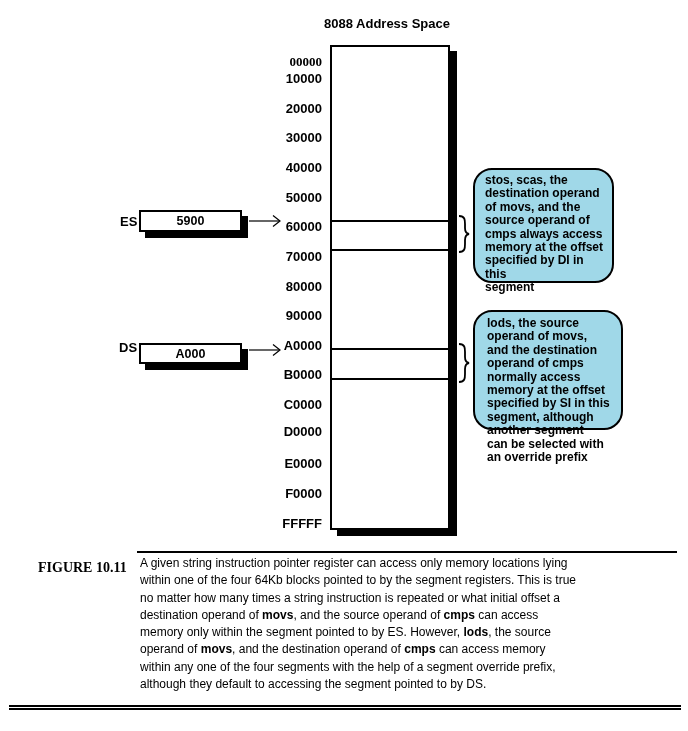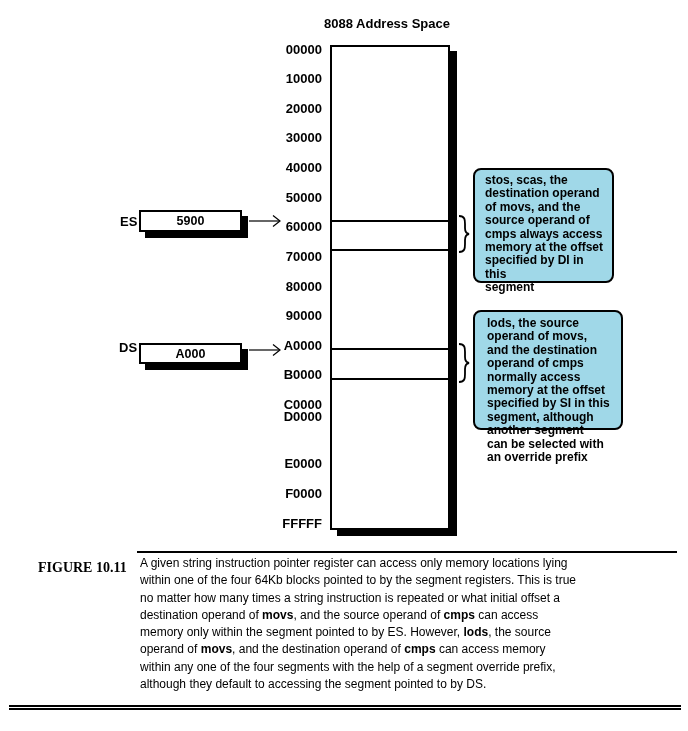--- a/index.html
+++ b/index.html
@@ -56,21 +56,21 @@
     box-shadow:6px 6px 0 var(--ink);
     display:flex;align-items:center;justify-content:center;
     font-size:12.5px;font-weight:bold;text-align:right;
   }
   .arrow-svg,.brace-svg{position:absolute;}
   .callout{
     position:absolute;
     box-sizing:border-box;
     background:var(--callout-fill);
     border:2px solid var(--ink);
-    border-radius:8px;
+    border-radius:19px;
     font-size:12px;font-weight:bold;
     line-height:13.4px;
     white-space:pre-line;
   }
   .callout.c1{padding:4px 6px 0 10px;}
   .callout.c2{padding:5px 6px 0 12px;}
   .caption-rule{
     left:137px;top:551px;width:540px;height:2px;
     background:var(--ink);
   }
@@ -100,34 +100,34 @@
 </head>
 <body>
 
 <div class="stage">
 
   <div class="abs diagram-title">8088 Address Space</div>
 
   <div class="abs mem-column"></div>
 
   <div>
-      <div class="addr" style="top: 49px;">00000</div>
+      <div class="addr" style="top: 62px; font-family: Liberation Serif, serif;">00000</div>
       <div class="addr" style="top: 78.125px;">10000</div>
       <div class="addr" style="top: 107.75px;">20000</div>
       <div class="addr" style="top: 137.375px;">30000</div>
       <div class="addr" style="top: 167px;">40000</div>
       <div class="addr" style="top: 196.625px;">50000</div>
       <div class="addr" style="top: 226.25px;">60000</div>
       <div class="addr" style="top: 255.875px;">70000</div>
       <div class="addr" style="top: 285.5px;">80000</div>
       <div class="addr" style="top: 315.125px;">90000</div>
       <div class="addr" style="top: 344.75px;">A0000</div>
       <div class="addr" style="top: 374.375px;">B0000</div>
       <div class="addr" style="top: 404px;">C0000</div>
-      <div class="addr" style="top: 416px;">D0000</div>
+      <div class="addr" style="top: 431px;">D0000</div>
       <div class="addr" style="top: 463.25px;">E0000</div>
       <div class="addr" style="top: 492.875px;">F0000</div>
       <div class="addr" style="top: 522.5px;">FFFFF</div>
     </div>
 
   <div class="seg-line" style="top:220px"></div>
   <div class="seg-line" style="top:249px"></div>
   <div class="seg-line" style="top:348px"></div>
   <div class="seg-line" style="top:378px"></div>
 

